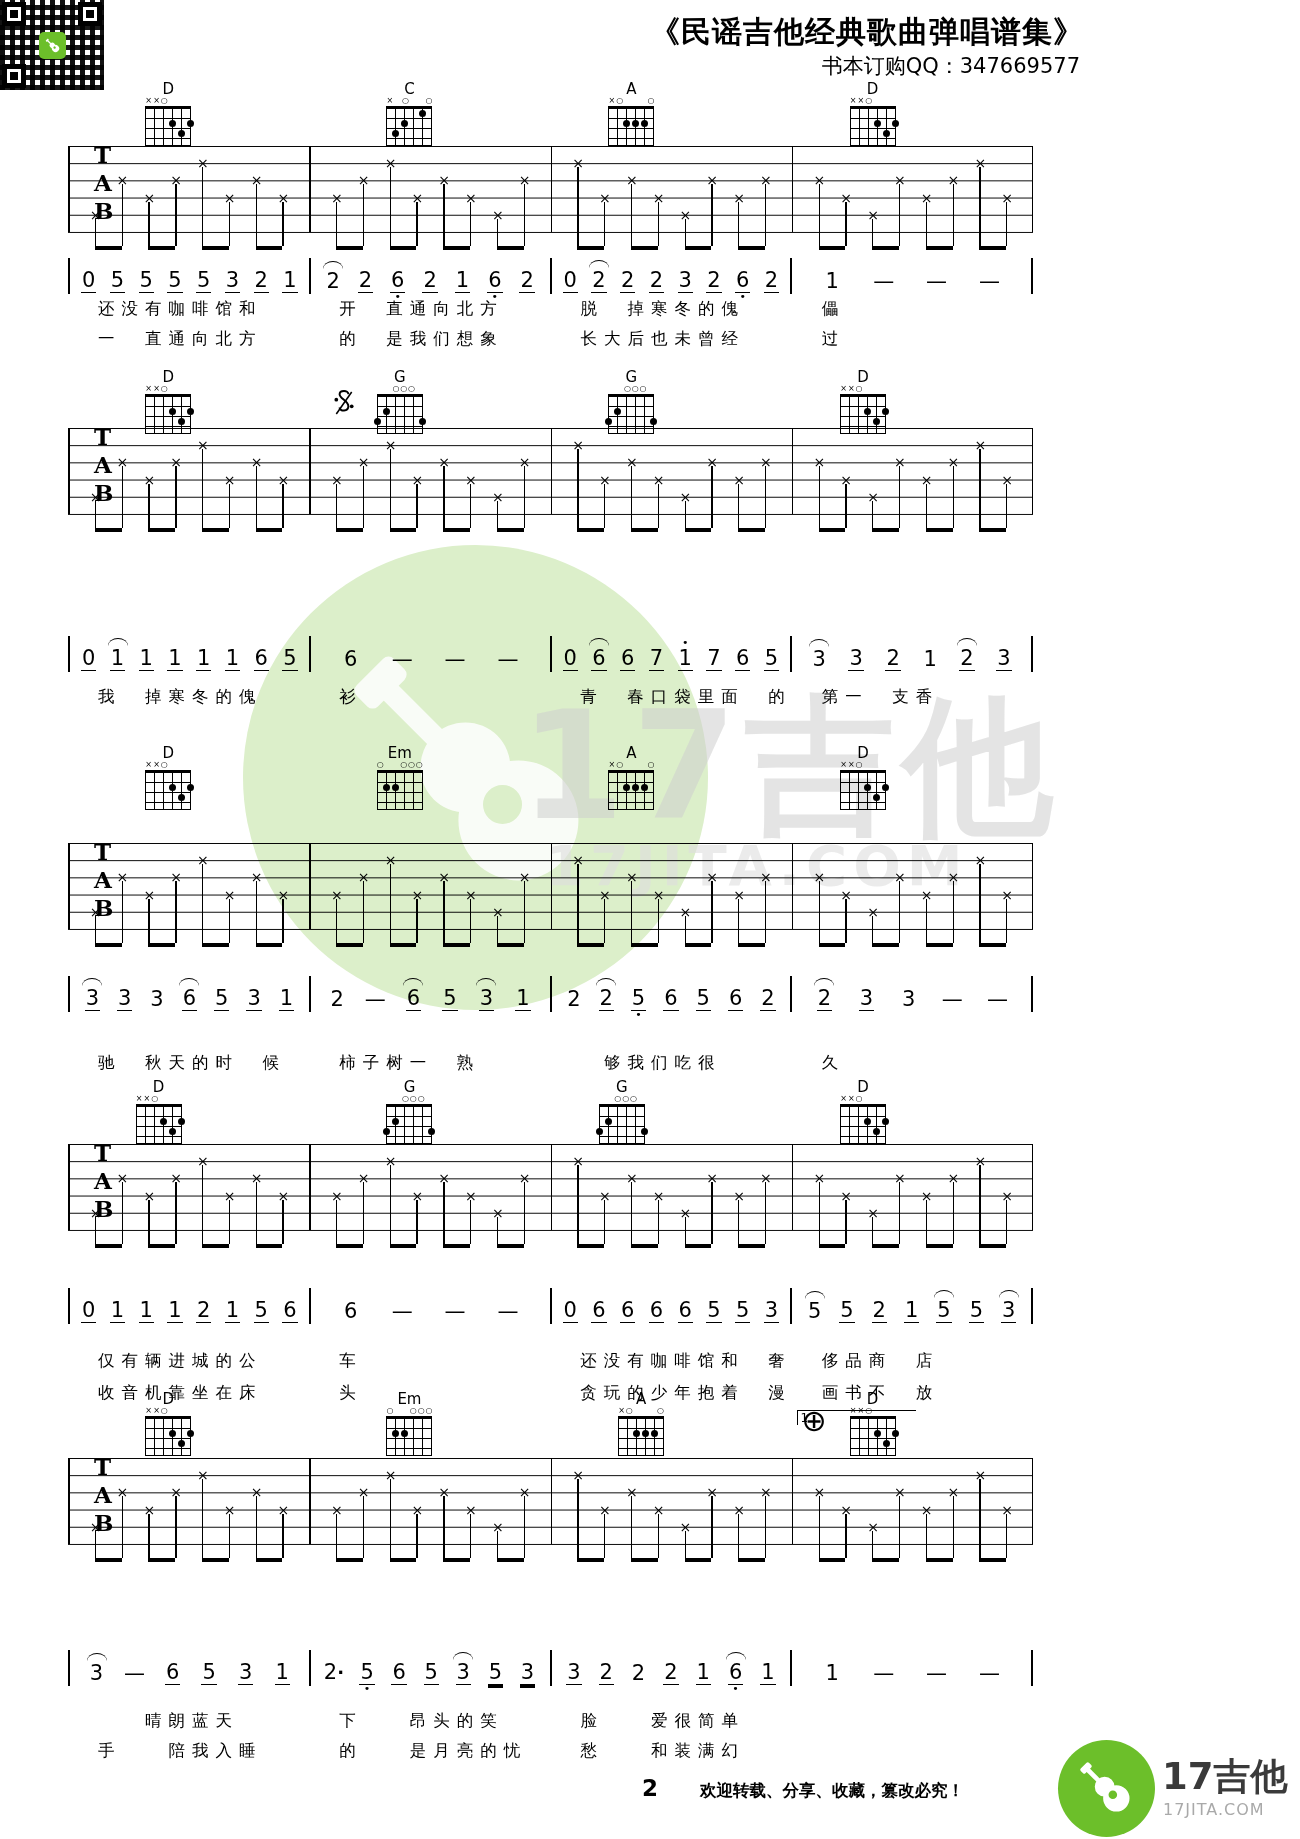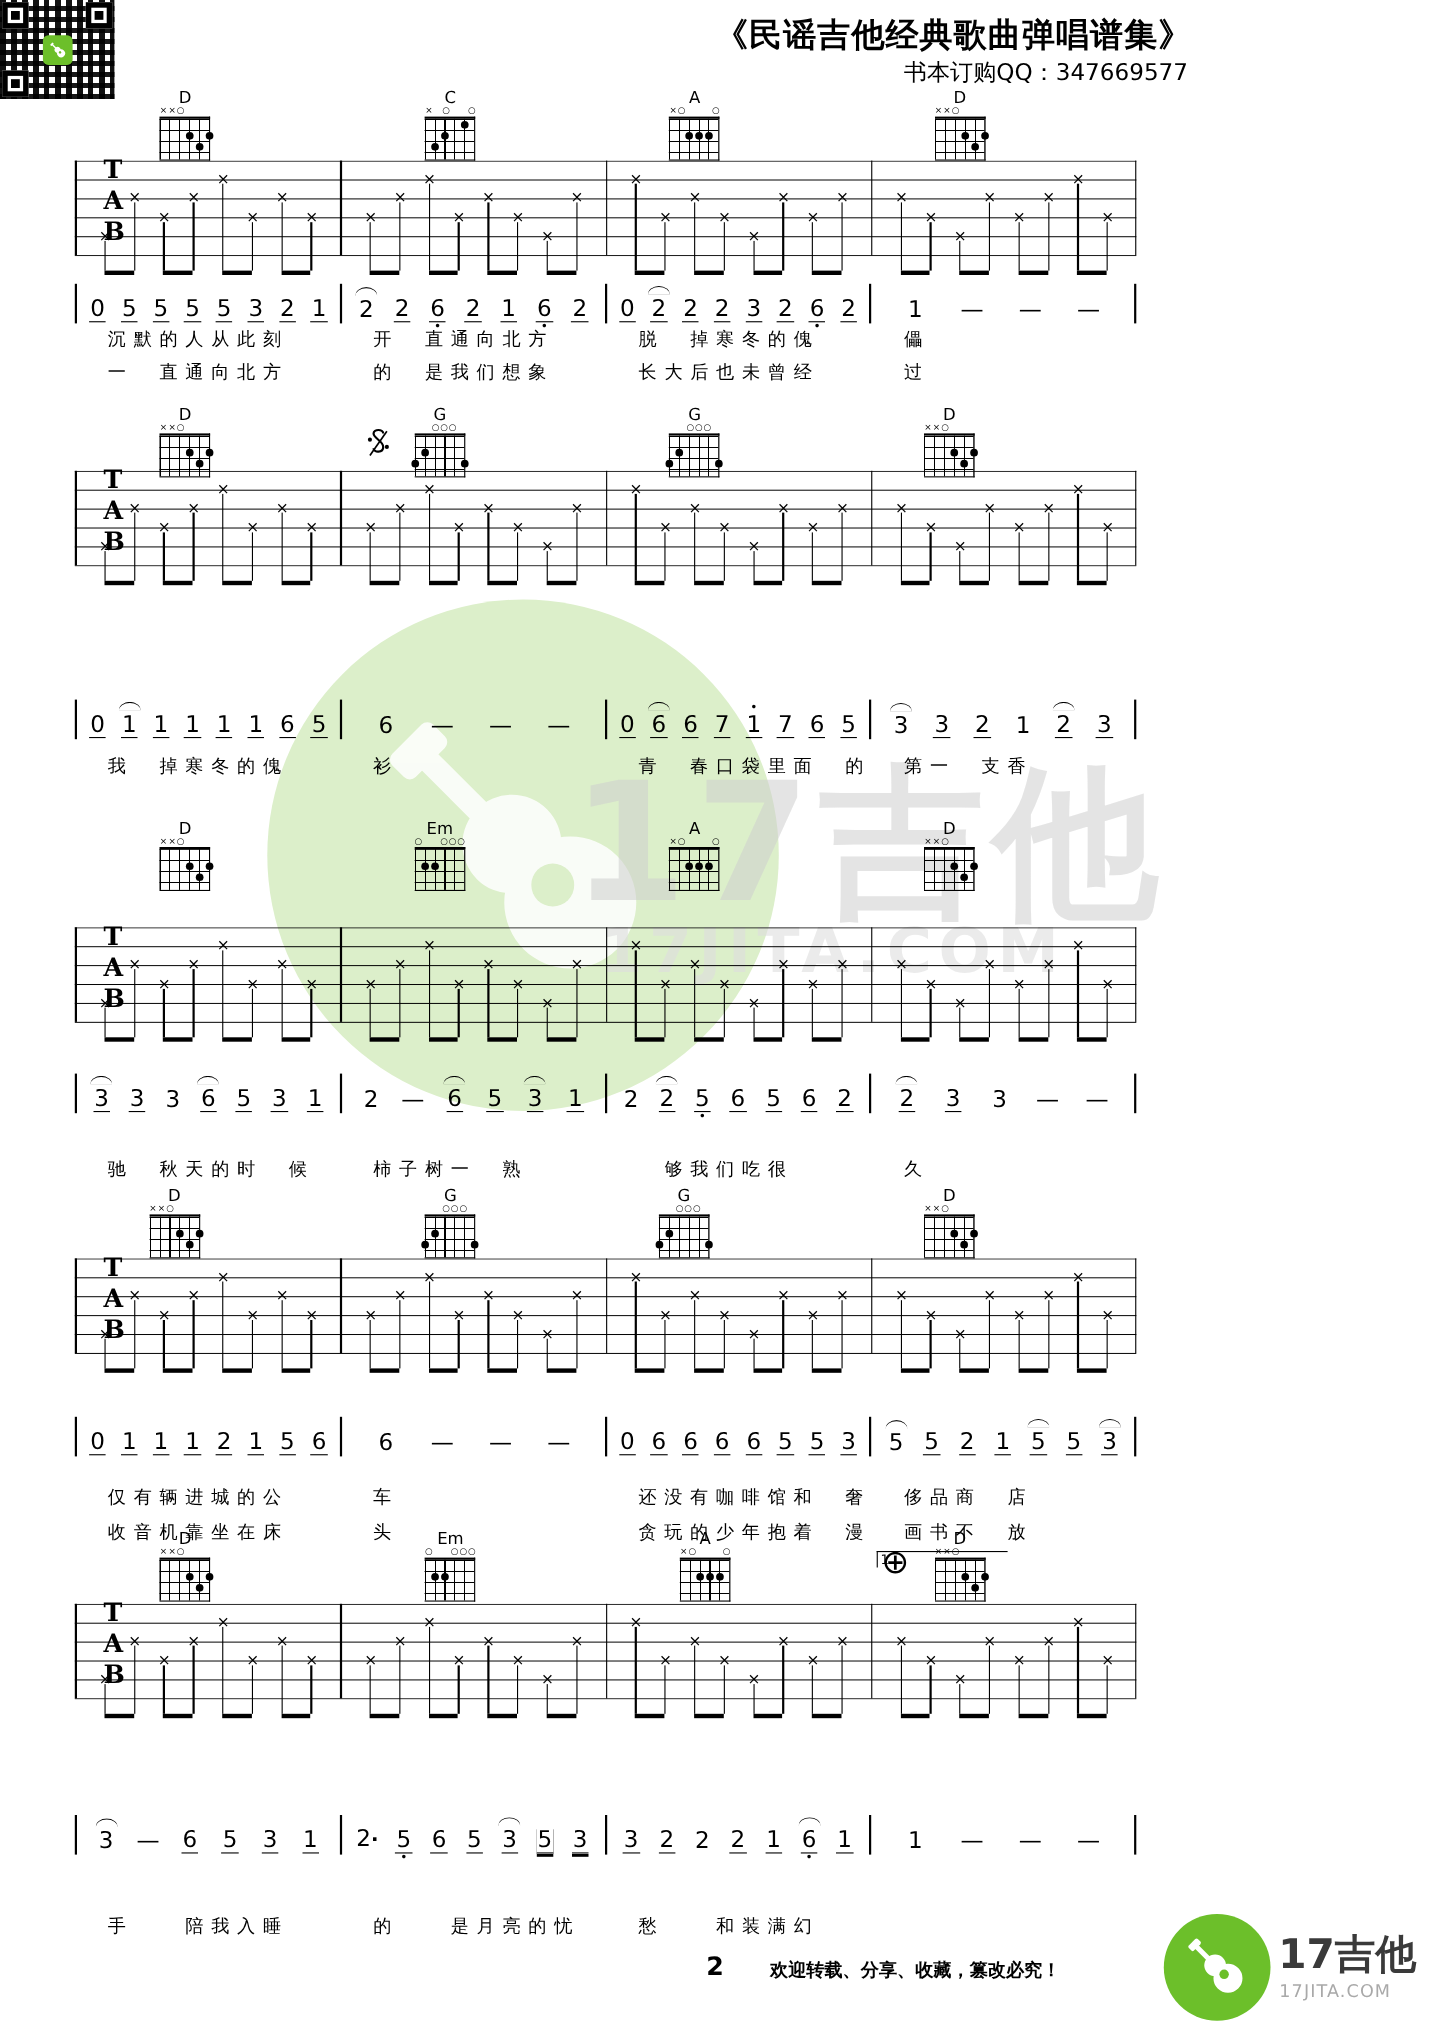--- a/index.html
+++ b/index.html
@@ -415,21 +415,21 @@
             </div>
             <div class="tok">
               <span class="arc"></span>
               <span class="num">—</span>
               <span class="sub">&nbsp;</span>
             </div>
           </div>
           <div class="jbar"></div>
         </div>
         <div class="lyr" style="top: 216px;">
-          <div class="lcell">沉默的人从此刻</div>
+          <div class="lcell">还没有咖啡馆和</div>
           <div class="lcell">开　直通向北方</div>
           <div class="lcell">脱　掉寒冬的傀</div>
           <div class="lcell">儡</div>
         </div>
         <div class="lyr" style="top: 246px;">
           <div class="lcell">一　直通向北方</div>
           <div class="lcell">的　是我们想象</div>
           <div class="lcell">长大后也未曾经</div>
           <div class="lcell">过</div>
         </div>
@@ -1650,20 +1650,26 @@
               <span class="sub">&nbsp;</span>
             </div>
             <div class="tok">
               <span class="arc"></span>
               <span class="num">—</span>
               <span class="sub">&nbsp;</span>
             </div>
           </div>
           <div class="jbar"></div>
         </div>
+        <div class="lyr" style="top: 318px;">
+          <div class="lcell">　　晴朗蓝天</div>
+          <div class="lcell">下　　昂头的笑</div>
+          <div class="lcell">脸　　爱很简单</div>
+          <div class="lcell"></div>
+        </div>
         <div class="lyr" style="top: 348px;">
           <div class="lcell">手　　陪我入睡</div>
           <div class="lcell">的　　是月亮的忧</div>
           <div class="lcell">愁　　和装满幻</div>
           <div class="lcell"></div>
         </div>
       </div>
     </div>
 
   <div class="pagenum">2</div>

